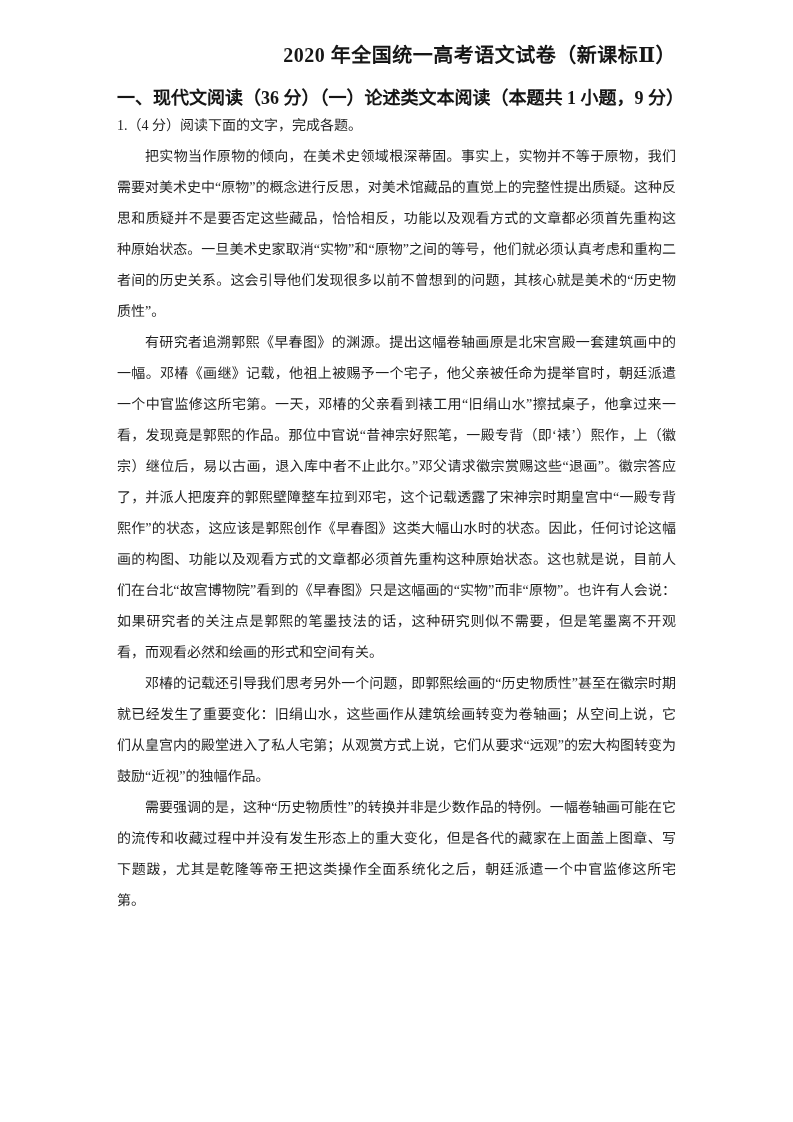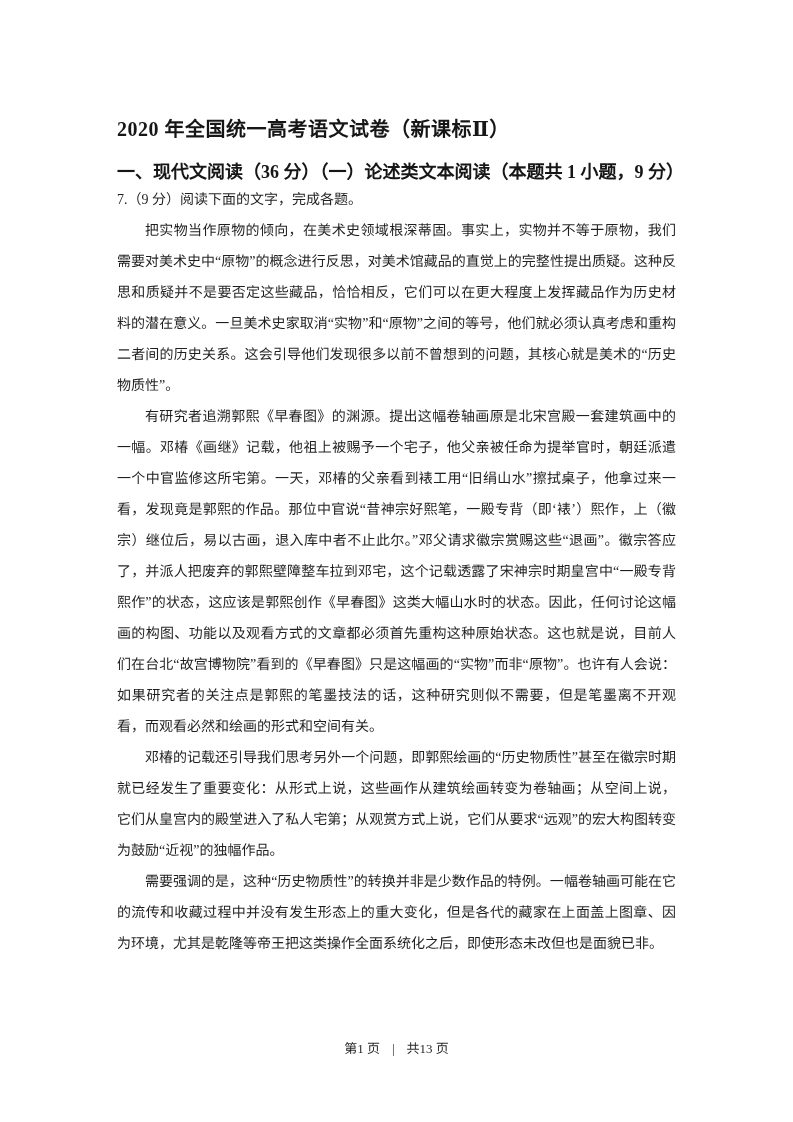--- a/index.html
+++ b/index.html
@@ -18,22 +18,22 @@
     box-sizing: border-box;
   }
   .content {
     position: absolute;
     left: 117px;
     right: 117px;
     top: 0;
   }
   .doc-title {
     margin: 0;
-    padding-top: 114px;
-    text-align: left;
+    padding-top: 40px;
+    text-align: right;
     font-size: 20px;
     font-weight: bold;
     color: #161616;
     letter-spacing: 0.5px;
     line-height: 30px;
   }
   .section-heading {
     margin: 0;
     margin-top: 17px;
     font-size: 18px;
@@ -75,27 +75,24 @@
 </head>
 <body>
 
 <div class="page">
   <div class="content">
 
     <h1 class="doc-title">2020 年全国统一高考语文试卷（新课标Ⅱ）</h1>
 
     <h2 class="section-heading">一、现代文阅读（36 分）（一）论述类文本阅读（本题共 1 小题，9 分）</h2>
 
-    <p class="question-intro">7.（9 分）阅读下面的文字，完成各题。</p>
+    <p class="question-intro">1.（4 分）阅读下面的文字，完成各题。</p>
 
     <div class="body-text">
-      <p>把实物当作原物的倾向，在美术史领域根深蒂固。事实上，实物并不等于原物，我们需要对美术史中“原物”的概念进行反思，对美术馆藏品的直觉上的完整性提出质疑。这种反思和质疑并不是要否定这些藏品，恰恰相反，它们可以在更大程度上发挥藏品作为历史材料的潜在意义。一旦美术史家取消“实物”和“原物”之间的等号，他们就必须认真考虑和重构二者间的历史关系。这会引导他们发现很多以前不曾想到的问题，其核心就是美术的“历史物质性”。</p>
+      <p>把实物当作原物的倾向，在美术史领域根深蒂固。事实上，实物并不等于原物，我们需要对美术史中“原物”的概念进行反思，对美术馆藏品的直觉上的完整性提出质疑。这种反思和质疑并不是要否定这些藏品，恰恰相反，功能以及观看方式的文章都必须首先重构这种原始状态。一旦美术史家取消“实物”和“原物”之间的等号，他们就必须认真考虑和重构二者间的历史关系。这会引导他们发现很多以前不曾想到的问题，其核心就是美术的“历史物质性”。</p>
       <p>有研究者追溯郭熙《早春图》的渊源。提出这幅卷轴画原是北宋宫殿一套建筑画中的一幅。邓椿《画继》记载，他祖上被赐予一个宅子，他父亲被任命为提举官时，朝廷派遣一个中官监修这所宅第。一天，邓椿的父亲看到裱工用“旧绢山水”擦拭桌子，他拿过来一看，发现竟是郭熙的作品。那位中官说“昔神宗好熙笔，一殿专背（即‘裱’）熙作，上（徽宗）继位后，易以古画，退入库中者不止此尔。”邓父请求徽宗赏赐这些“退画”。徽宗答应了，并派人把废弃的郭熙壁障整车拉到邓宅，这个记载透露了宋神宗时期皇宫中“一殿专背熙作”的状态，这应该是郭熙创作《早春图》这类大幅山水时的状态。因此，任何讨论这幅画的构图、功能以及观看方式的文章都必须首先重构这种原始状态。这也就是说，目前人们在台北“故宫博物院”看到的《早春图》只是这幅画的“实物”而非“原物”。也许有人会说：如果研究者的关注点是郭熙的笔墨技法的话，这种研究则似不需要，但是笔墨离不开观看，而观看必然和绘画的形式和空间有关。</p>
-      <p>邓椿的记载还引导我们思考另外一个问题，即郭熙绘画的“历史物质性”甚至在徽宗时期就已经发生了重要变化：从形式上说，这些画作从建筑绘画转变为卷轴画；从空间上说，它们从皇宫内的殿堂进入了私人宅第；从观赏方式上说，它们从要求“远观”的宏大构图转变为鼓励“近视”的独幅作品。</p>
-      <p>需要强调的是，这种“历史物质性”的转换并非是少数作品的特例。一幅卷轴画可能在它的流传和收藏过程中并没有发生形态上的重大变化，但是各代的藏家在上面盖上图章、因为环境，尤其是乾隆等帝王把这类操作全面系统化之后，即使形态未改但也是面貌已非。</p>
+      <p>邓椿的记载还引导我们思考另外一个问题，即郭熙绘画的“历史物质性”甚至在徽宗时期就已经发生了重要变化：旧绢山水，这些画作从建筑绘画转变为卷轴画；从空间上说，它们从皇宫内的殿堂进入了私人宅第；从观赏方式上说，它们从要求“远观”的宏大构图转变为鼓励“近视”的独幅作品。</p>
+      <p>需要强调的是，这种“历史物质性”的转换并非是少数作品的特例。一幅卷轴画可能在它的流传和收藏过程中并没有发生形态上的重大变化，但是各代的藏家在上面盖上图章、写下题跋，尤其是乾隆等帝王把这类操作全面系统化之后，朝廷派遣一个中官监修这所宅第。</p>
     </div>
 
   </div>
 
-  <div class="page-footer">
-    <span>第1 页</span><span class="sep">|</span><span>共13 页</span>
-  </div>
 </div>
 
 </body></html>

